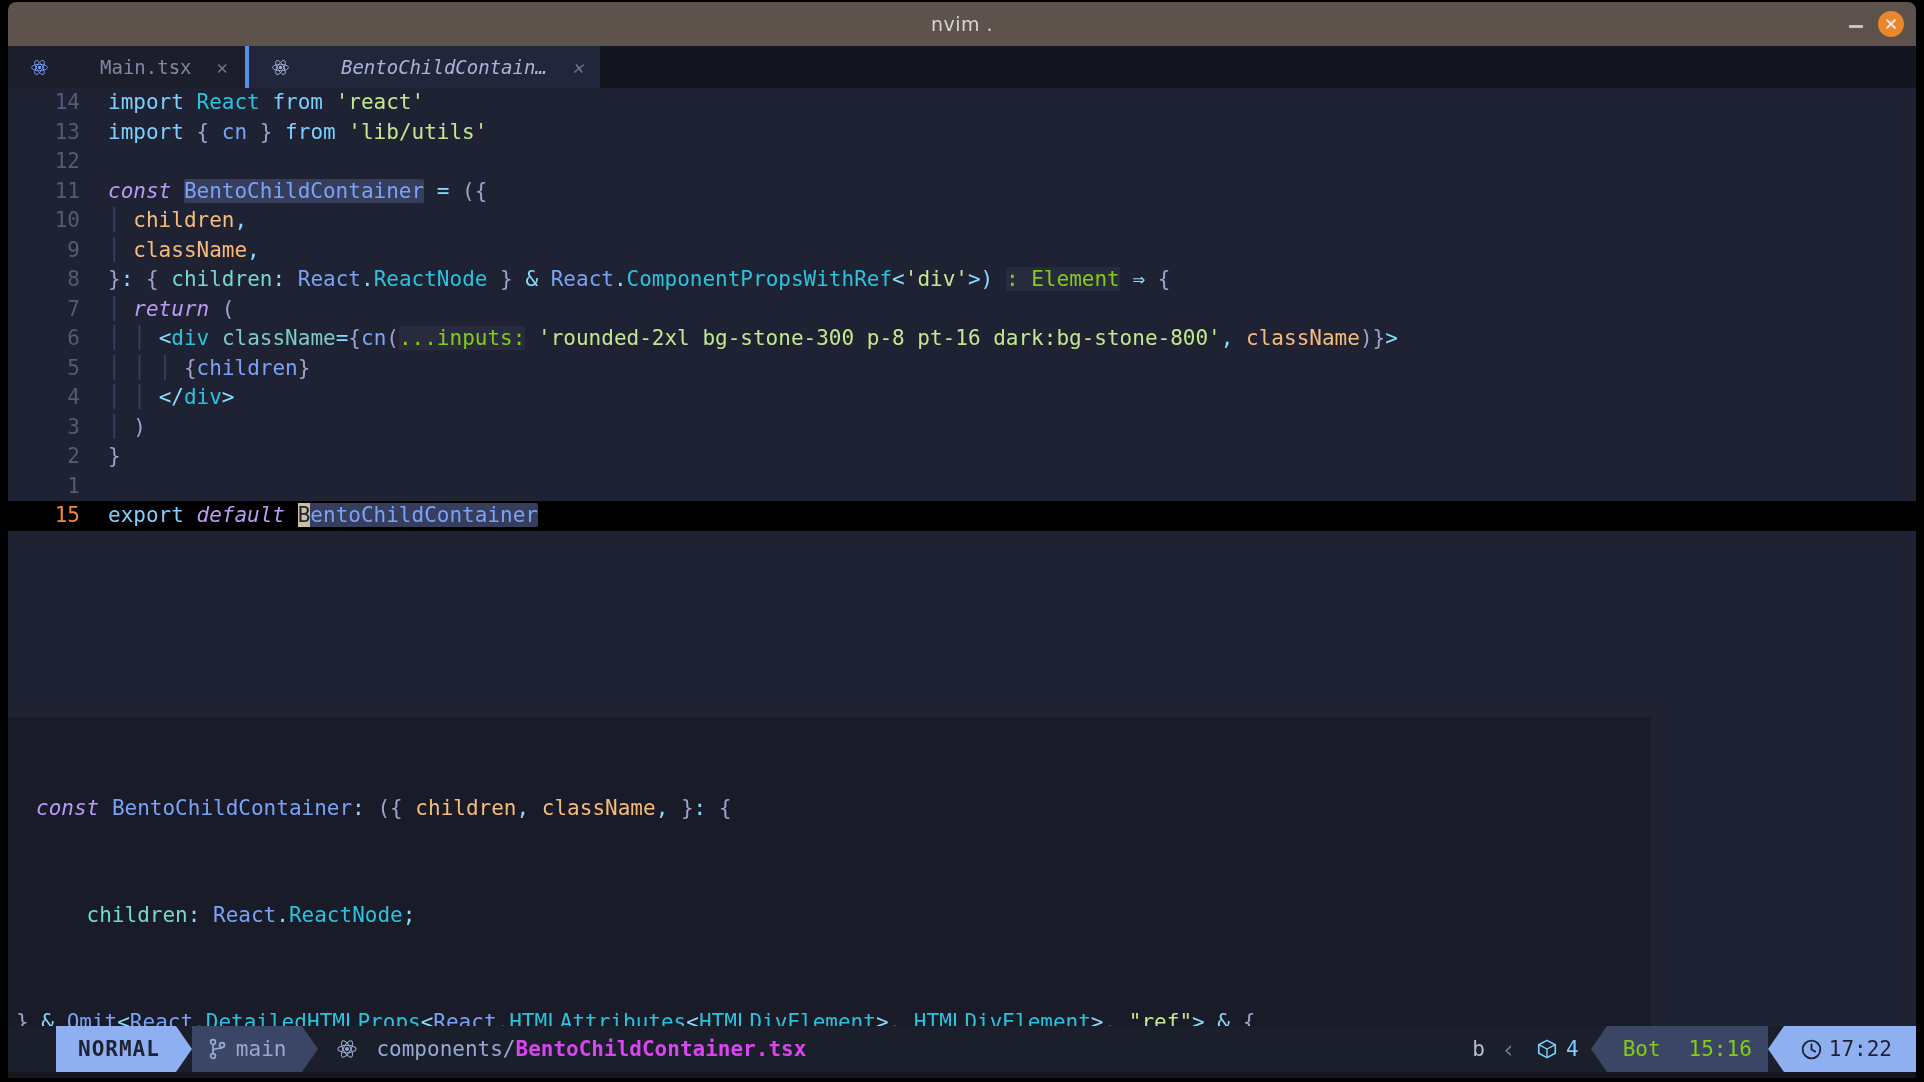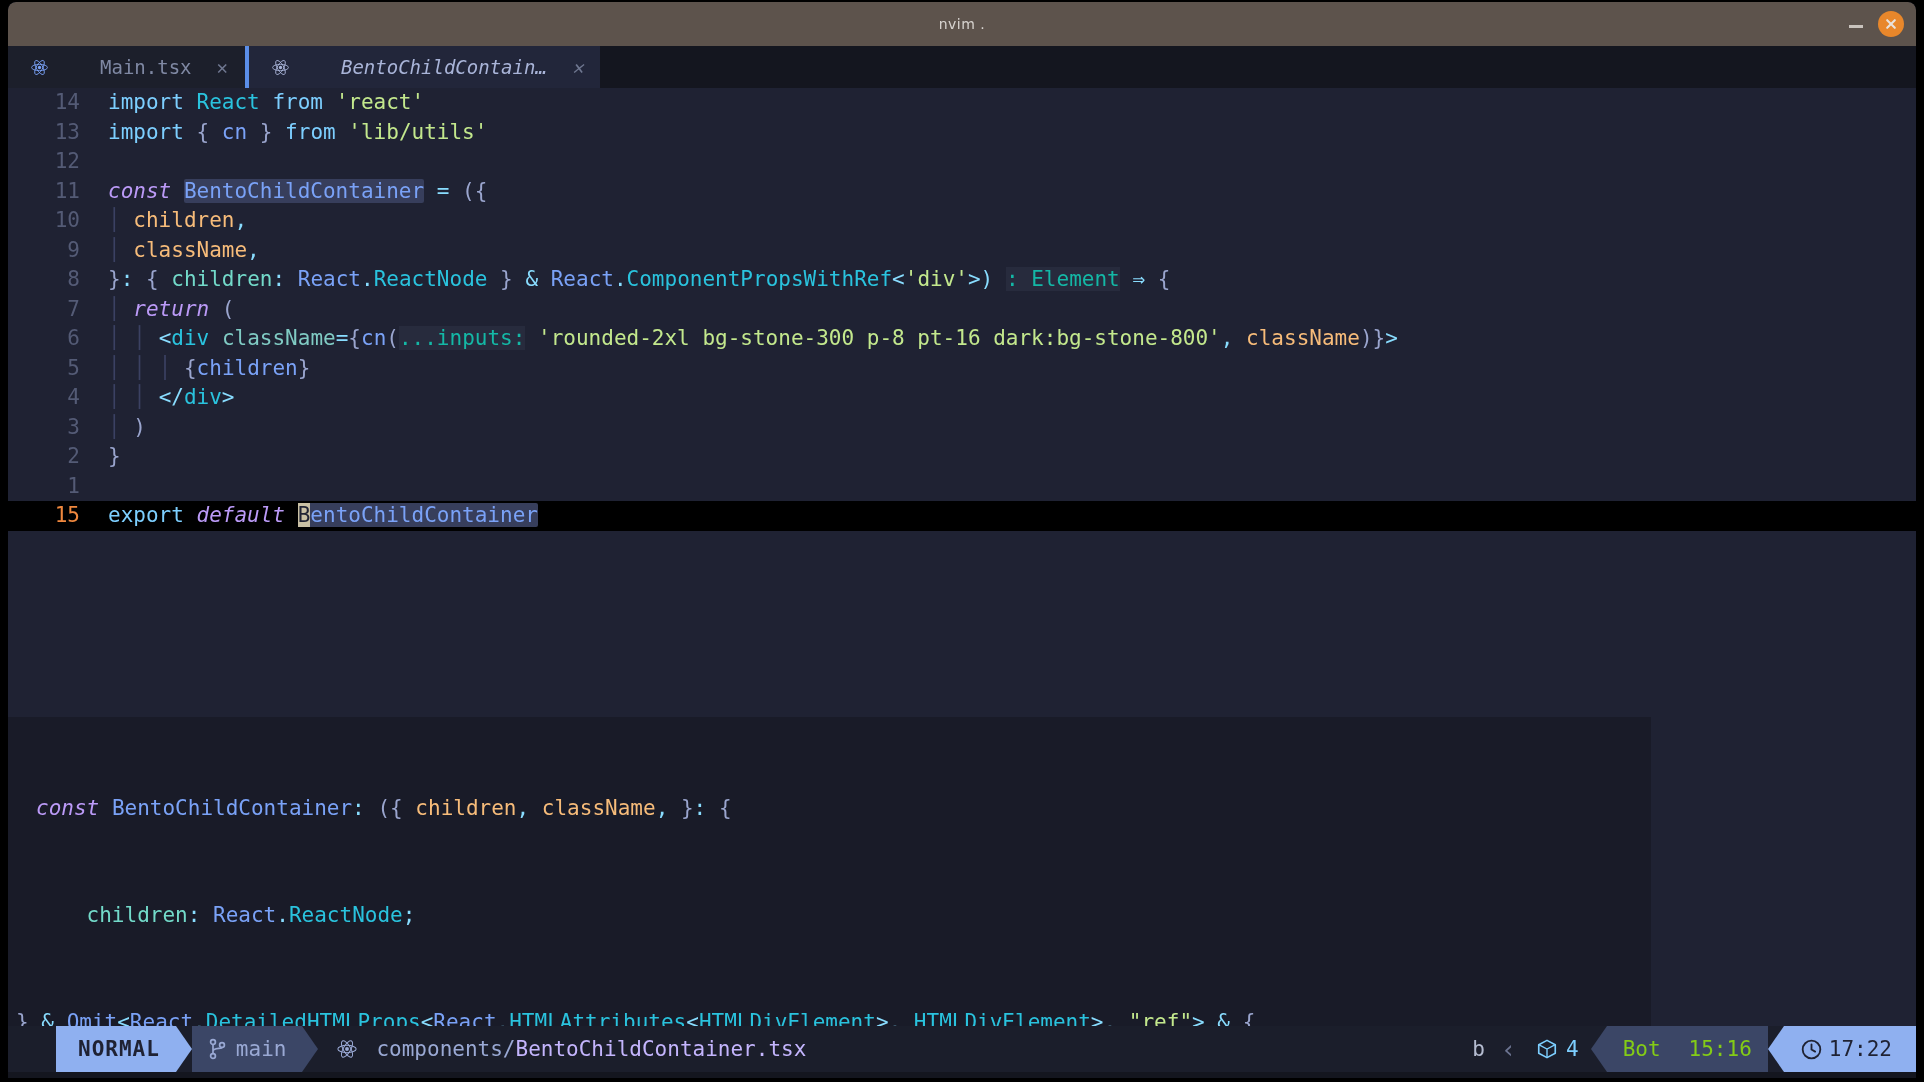--- a/index.html
+++ b/index.html
@@ -25,21 +25,21 @@
     background: #5d534c;
     border-radius: 8px 8px 0 0;
     display: flex;
     align-items: center;
     justify-content: center;
     position: relative;
     flex: none;
   }
   .titlebar-text {
     font-family: "DejaVu Sans", "Liberation Sans", sans-serif;
-    font-size: 14px;
+    font-size: 19px;
     color: #d8d4d0;
     letter-spacing: .5px;
   }
   .titlebar-buttons {
     position: absolute;
     right: 12px; top: 0;
     height: 44px;
     display: flex;
     align-items: center;
     gap: 14px;
@@ -133,21 +133,21 @@
   .t-import  { color: #7dcfff; }                        
   .t-str     { color: #c3e88d; }
   .t-ident   { color: #7aa2f7; }
   .t-prop    { color: #f7bc7a; }
   .t-type    { color: #2ac3de; }
   .t-typedot { color: #7aa2f7; }
   .t-punct   { color: #89ddff; }
   .t-brace   { color: #9aa5ce; }
   .t-green   { color: #73daca; }
   .t-attr    { color: #80cbc4; }
-  .t-hint    { color: #14b8a6; background: #272b3d; }
+  .t-hint    { color: #84cc16; background: #272b3d; }
   .hl-word   { background: #373e5c; border-radius: 2px; }
   .cursor-blk{ background: #c9c0a4; color: #1f2233; }
   .indent {
     color: #3b4163;
   }
 
   
   .popup {
     position: absolute;
     left: 0;
@@ -197,21 +197,21 @@
   .arrow-l {
     width: 0; height: 0;
     border-top: 23px solid transparent;
     border-bottom: 23px solid transparent;
     flex: none;
   }
   .a1 { border-left: 16px solid #8fb0f0; }
   .seg-branch { background: #3b4666; color: #9aa9d4; }
   .a2 { border-left: 16px solid #3b4666; }
   .seg-file { background: transparent; color: #9aa9d4; padding-left: 18px; }
-  .seg-file b { color: #c4b5fd; font-weight: normal; }
+  .seg-file b { color: #d946ef; font-weight: bold; }
   .seg-b { color: #b5bcd0; padding-right: 10px; }
   .chev { color: #6b7390; font-size: 25px; padding: 0 6px; display:flex; align-items:center;}
   .seg-diag { color: #7dcfff; display:flex; align-items:center; gap:8px; padding: 0 12px 0 14px; }
   .a4 { border-right: 16px solid #3b4666; }
   .seg-pos { background: #3b4666; color: #84cc16; gap: 28px; }
   .a5 { border-right: 16px solid #8fb0f0; }
   .seg-time { background: #8fb0f0; color: #1f2233; gap: 6px; padding-right: 24px; font-weight: 500; }
   .clock-icon { display:block; }
   .bottom-fill { height: 6px; background: #14161f; flex: none; }
 </style>

